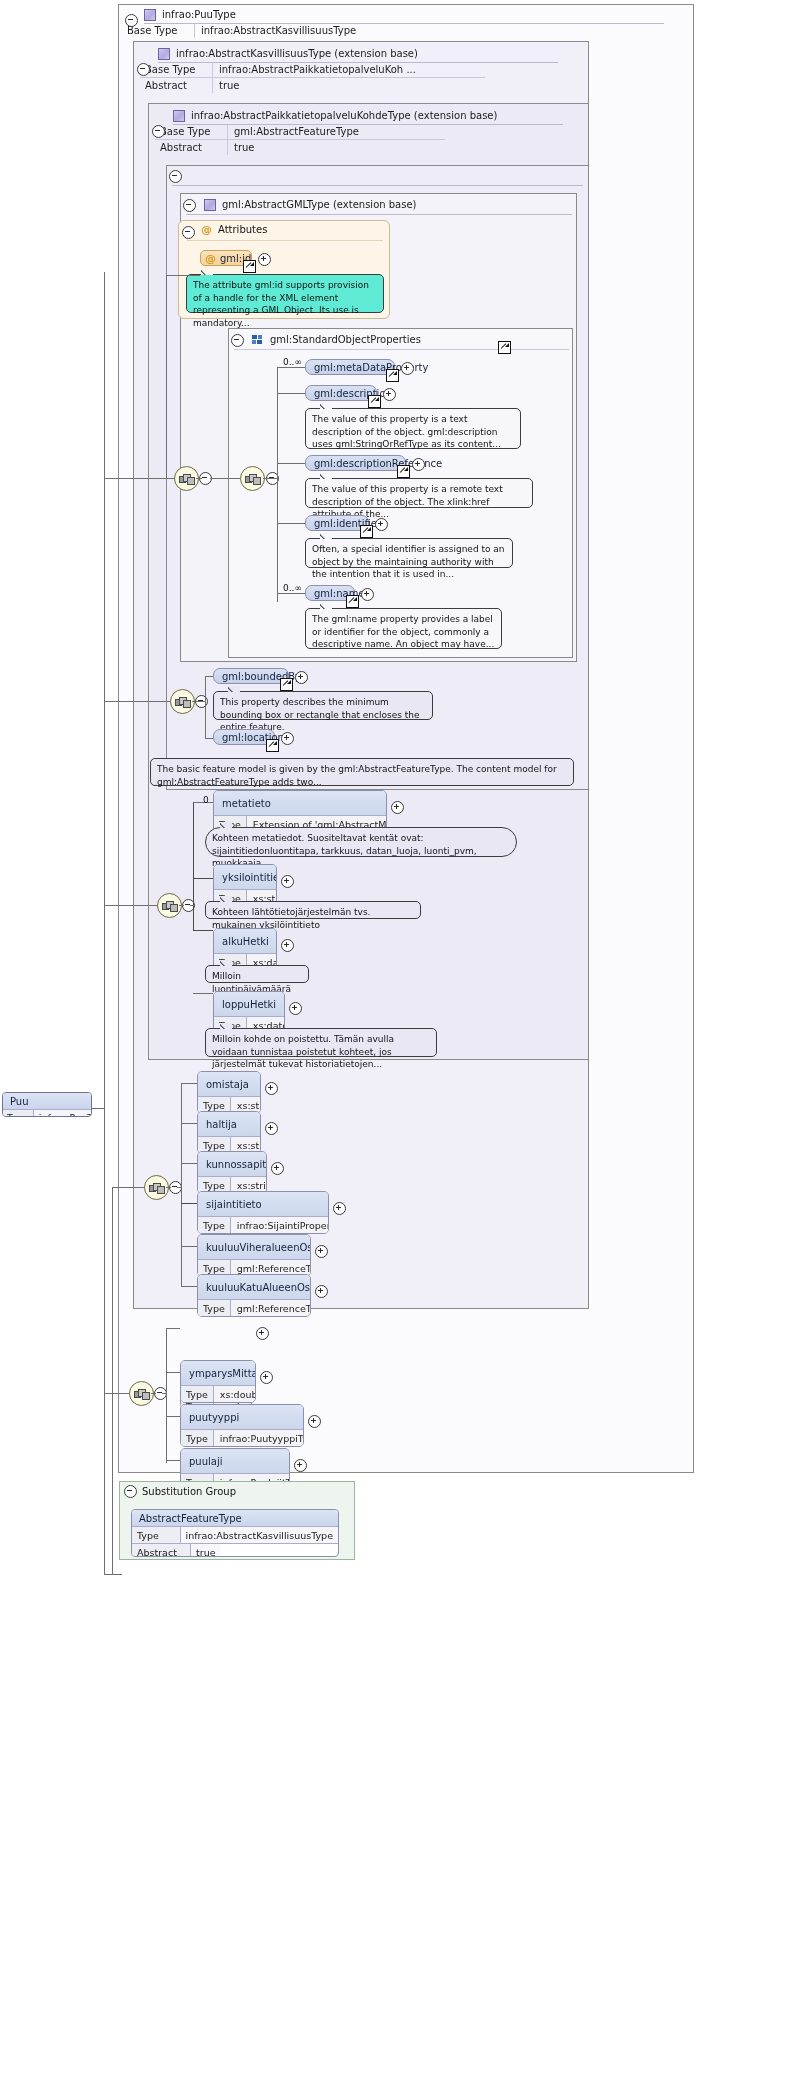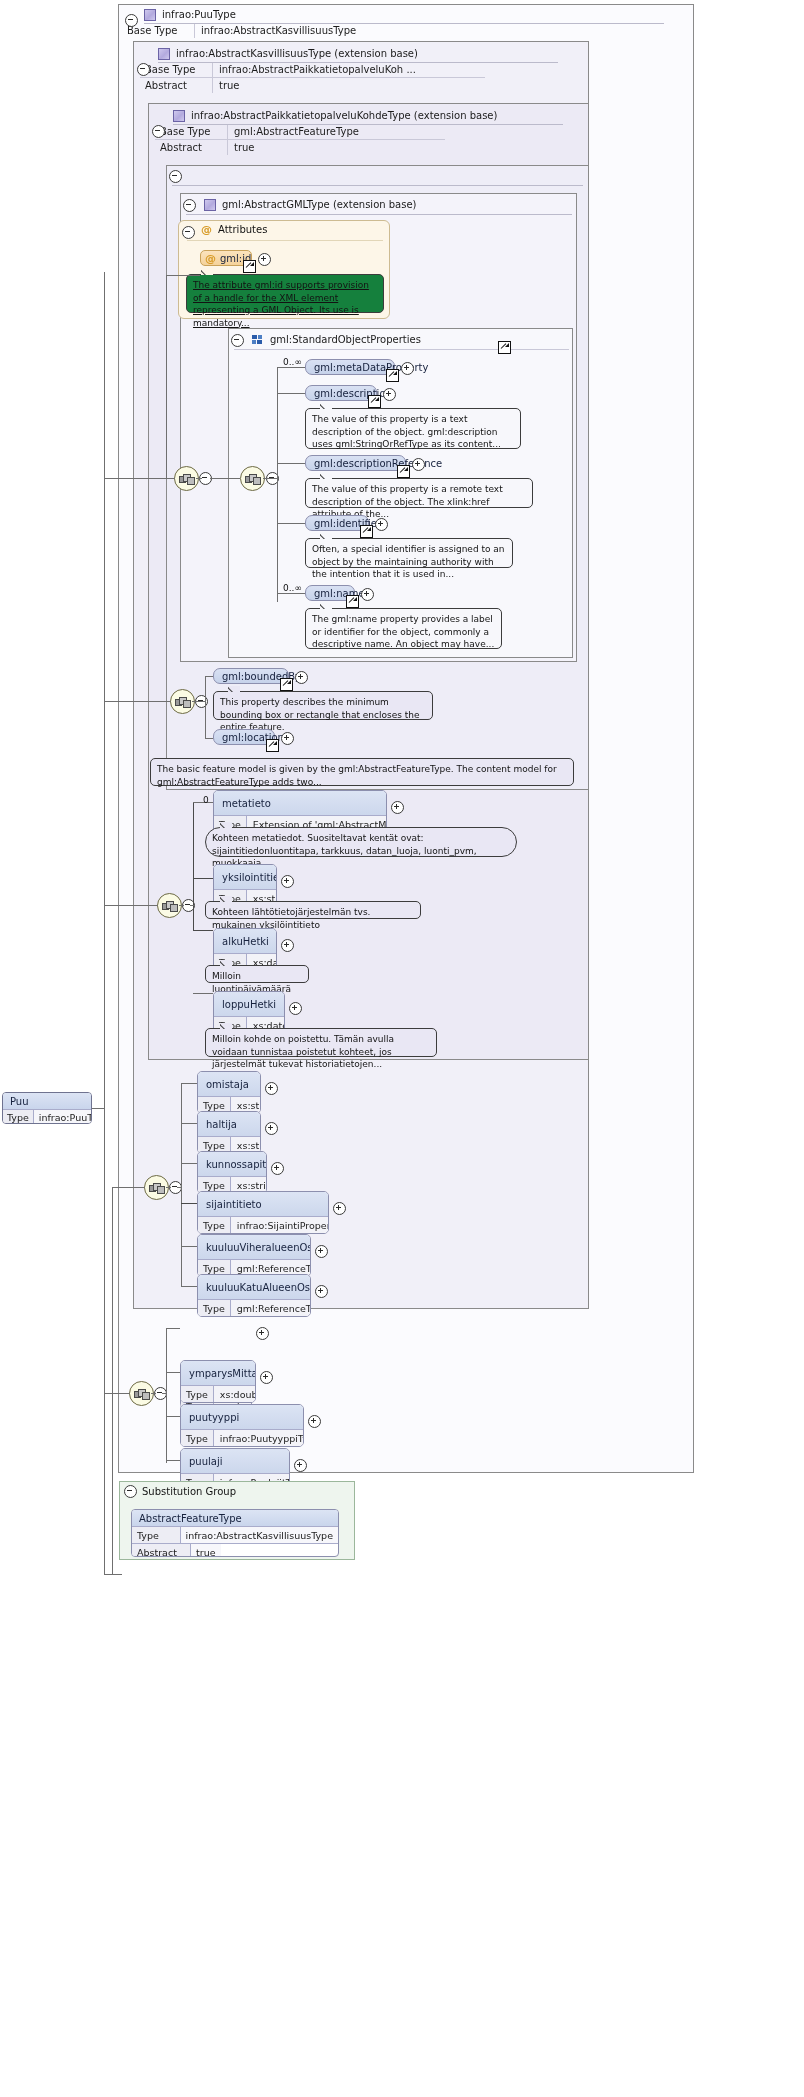--- a/index.html
+++ b/index.html
@@ -69,21 +69,21 @@
         border-right:1px solid #a9accb;background:#ededf4;color:#1d1d1d;}
   .cbox .tp .v{display:flex;align-items:center;padding:0 6px;color:#1d1d1d;
         white-space:nowrap;}
 
   
   .doc{position:absolute;box-sizing:border-box;border:1px solid #3c3c3c;
        border-radius:5px;padding:4px 6px 4px 6px;font-size:9px;line-height:12.5px;
        color:#131313;}
   .doc.lav{background:#e9e7f4;}
   .doc.wht{background:#f7f7fb;}
-  .doc.cream{background:#15803d;text-decoration:underline;}
+  .doc.cream{background:#5eead4;}
   .doc .tip{position:absolute;top:-6px;width:12px;height:6px;overflow:hidden;}
   .doc .tip::after{content:"";position:absolute;left:0;top:1px;width:9px;height:9px;
        background:inherit;border-left:1px solid #3c3c3c;border-top:1px solid #3c3c3c;
        transform:rotate(45deg);transform-origin:0 0;}
 
   
   .attrpanel{position:absolute;box-sizing:border-box;border:1px solid #cdbb92;
       border-radius:6px;background:#fdf6e8;}
   .attrpanel .hdr{height:17px;display:flex;align-items:center;gap:6px;
       padding-left:22px;font-size:10px;color:#131313;}
@@ -550,21 +550,21 @@
 
   <div class="cbox" style="left:180px;top:1448px;width:110px;">
     <div class="nm">puulaji</div>
     <div class="tp">
       <span class="k">Type</span>
       <span class="v">infrao:PuulajitType</span>
     </div>
   </div>
   <div class="circ plus" style="left:294px;top:1459px;"></div>
 
-  <div class="rootbox" style="left:2px;top:1092px;width:90px;height:32px;">
+  <div class="rootbox" style="left:2px;top:1092px;width:90px;height:25px;">
     <div class="nm">Puu</div>
     <div class="tp">
       <span class="k">Type</span>
       <span class="v">infrao:PuuType</span>
     </div>
   </div>
 
   <div class="ln lnv" style="left:104px;top:272px;height:1302px;"></div>
   <div class="ln lnh" style="left:92px;top:1108px;width:13px;"></div>
   <div class="ln lnh" style="left:104px;top:1574px;width:18px;"></div>

